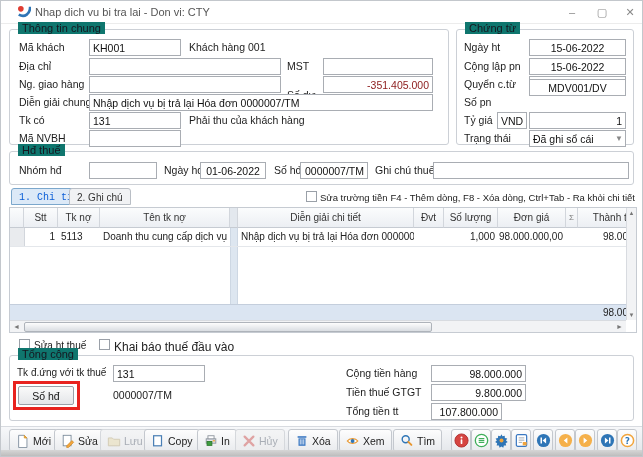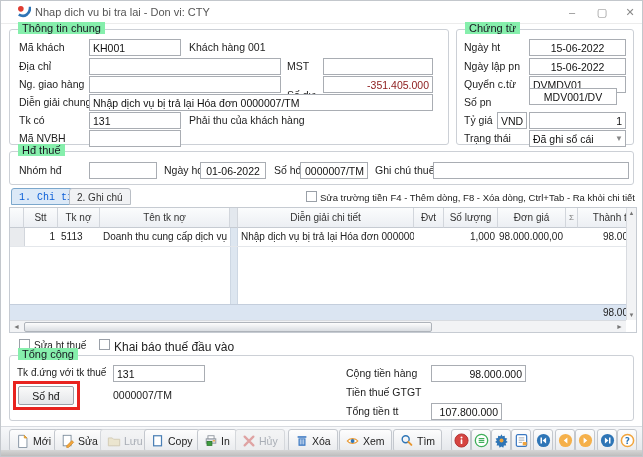--- a/index.html
+++ b/index.html
@@ -3,21 +3,21 @@
 <meta charset="utf-8">
 <style>
   html,body{margin:0;padding:0;background:#f5f5f5;font-family:"Liberation Sans","DejaVu Sans",sans-serif;}
   #win{position:relative;width:643px;height:457px;background:#fff;border:1px solid #c3c7cc;box-sizing:border-box;overflow:hidden;}
   
   #titlebar{position:absolute;left:0;top:0;width:100%;height:22px;background:#fff;border-bottom:1px solid #ececec;}
   #title-text{position:absolute;left:34px;top:5px;font-size:11px;color:#555;white-space:nowrap;}
   .winctl{position:absolute;top:2px;width:26px;height:18px;text-align:center;font-size:11px;color:#8a8a8a;line-height:18px;}
   
   .grp{position:absolute;border:1px solid #ccd0d6;border-radius:3px;box-sizing:border-box;}
-  .grp-title{position:absolute;top:-8px;left:8px;background:#86efac;padding:0 4px;font-size:11px;color:#16161f;white-space:nowrap;}
+  .grp-title{position:absolute;top:-8px;left:8px;background:#0f766e;padding:0 4px;font-size:11px;color:#16161f;white-space:nowrap;}
   .lbl{position:absolute;font-size:10.5px;color:#1c1c1c;white-space:nowrap;}
   .desc{position:absolute;font-size:10.5px;color:#1c1c1c;white-space:nowrap;}
   .inp{position:absolute;height:17px;border:1px solid #a9adb3;background:#fff;font-size:10.5px;padding:0 3px;box-sizing:border-box;font-family:inherit;color:#111;}
   .inp.center{text-align:center;} .inp.right{text-align:right;}
   .inp.red{color:#8b1a1a;text-align:right;}
   .combo{position:absolute;height:17px;border:1px solid #a9adb3;background:#fff;font-size:10.5px;box-sizing:border-box;color:#111;display:flex;align-items:center;padding:0 3px;}
   .combo .arr{position:absolute;right:2px;top:3px;font-size:8px;color:#888;}
   
   .tab{position:absolute;top:187px;height:17px;font-size:10px;padding:0 7px;line-height:17px;border:1px solid #b9bec5;border-radius:3px 3px 0 0;background:#f1f2f4;color:#333;box-sizing:border-box;}
   .tab.active{background:#dce9f7;border-color:#7ba7cc;color:#0b5ed7;}
@@ -93,28 +93,28 @@
 
   <span class="lbl" style="left:18px;top:131px;">Mã NVBH</span>
   <input class="inp" style="left: 88px; top: 129px; width: 92px;">
 
   <div class="grp" style="left:455px;top:28px;width:178px;height:116px;">
     <span class="grp-title">Chứng từ</span>
   </div>
   <span class="lbl" style="left:463px;top:40px;">Ngày ht</span>
   <input class="inp center" style="left: 528px; top: 38px; width: 97px;" value="15-06-2022">
 
-  <span class="lbl" style="left:463px;top:59px;">Ngày lập pn</span>
+  <span class="lbl" style="left:463px;top:59px;">Cộng lập pn</span>
   <input class="inp center" style="left: 528px; top: 57px; width: 97px;" value="15-06-2022">
 
   <span class="lbl" style="left:463px;top:77px;">Quyển c.từ</span>
   <input class="inp" style="left: 528px; top: 75px; width: 97px;" value="DVMDV01">
 
   <span class="lbl" style="left:463px;top:95px;">Số pn</span>
-  <input class="inp center" style="left: 528px; top: 87px; width: 88px;" value="MDV001/DV">
+  <input class="inp center" style="left: 528px; top: 78px; width: 97px;" value="MDV001/DV">
 
   <span class="lbl" style="left:463px;top:113px;">Tỷ giá</span>
   <input class="inp center" style="left: 496px; top: 111px; width: 30px;" value="VND">
   <input class="inp right" style="left: 528px; top: 111px; width: 97px;" value="1">
 
   <span class="lbl" style="left:463px;top:131px;">Trạng thái</span>
   <div class="combo" style="left:528px;top:129px;width:97px;text-align:right;">
     <span>Đã ghi sổ cái</span>
     <span class="arr">▼</span>
   </div>
@@ -192,20 +192,21 @@
   <span class="lbl" style="left:16px;top:366px;font-size:10px;">Tk đ.ứng với tk thuế</span>
   <input class="inp" style="left: 112px; top: 364px; width: 92px;" value="131">
 
   <div id="red-box"></div>
   <button class="btn-sohd">Số hđ</button>
   <span class="lbl" style="left:112px;top:388px;">0000007/TM</span>
 
   <span class="lbl" style="left:345px;top:366px;">Cộng tiền hàng</span>
   <input class="inp right" style="left: 430px; top: 364px; width: 95px;" value="98.000.000">
   <span class="lbl" style="left:345px;top:385px;">Tiền thuế GTGT</span>
+  <input class="inp right" style="left: 430px; top: 383px; width: 95px;" value="9.800.000">
   <span class="lbl" style="left:345px;top:404px;">Tổng tiền tt</span>
   <input class="inp right" style="left: 430px; top: 402px; width: 71px;" value="107.800.000">
 
   <div id="toolbar"></div>
 
   <button class="tbtn" style="left:8px;">
     <span>
         <svg width="14" height="14" viewBox="0 0 16 16">
           <path d="M3 1.5h6.5l3 3v11H3z" fill="#fff" stroke="#7a8a9a"></path>
           <path d="M9.5 1.5l3 3h-3z" fill="#f5b04a" stroke="#d99a30"></path>

